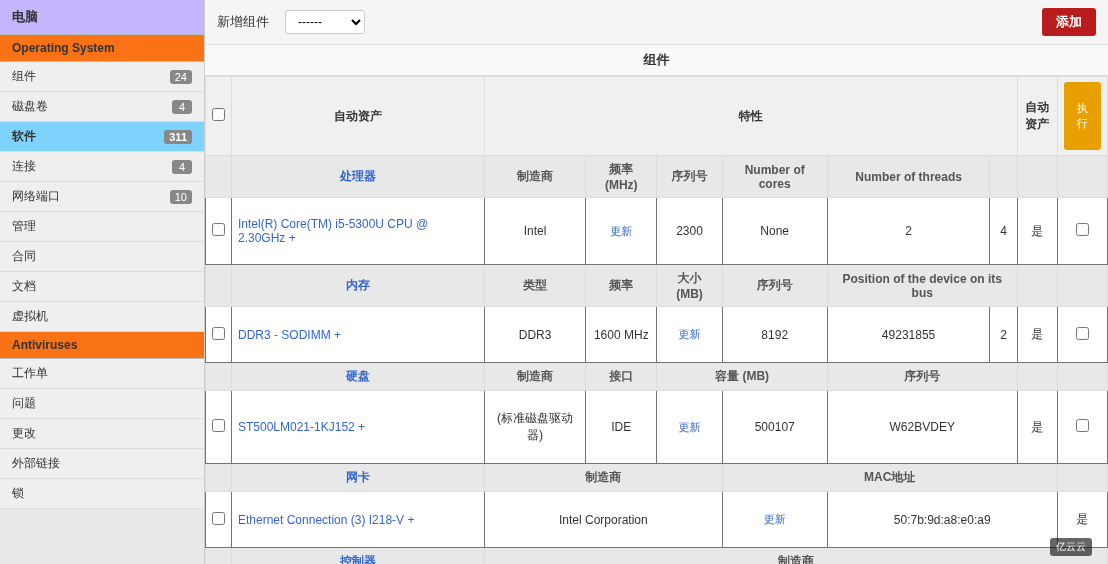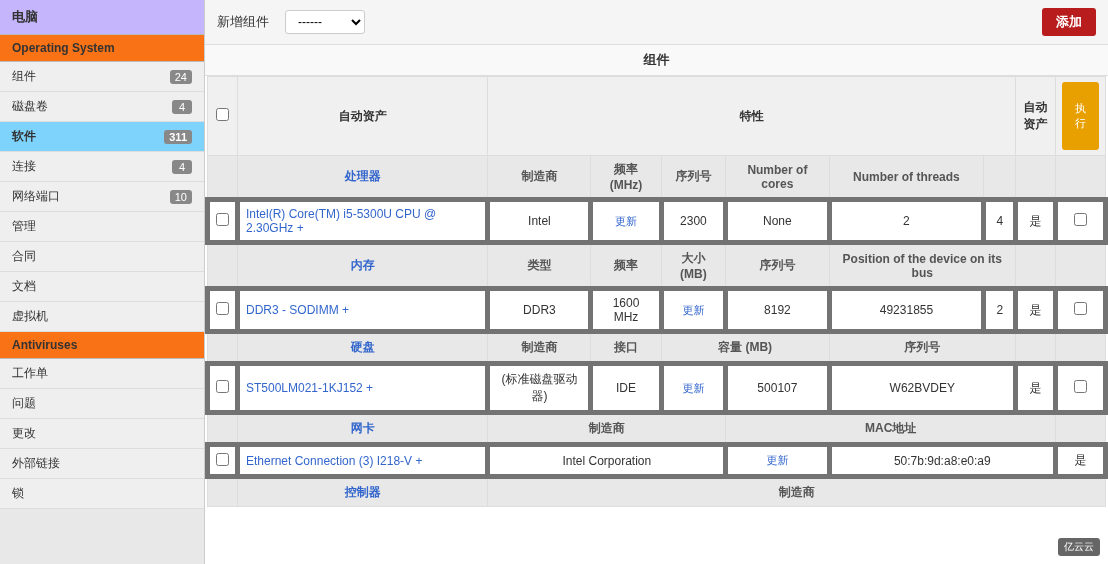--- a/index.html
+++ b/index.html
@@ -128,22 +128,22 @@
     .data-table th {
       background: #f0f0f0;
       border: 1px solid #ddd;
       padding: 5px 6px;
       text-align: center;
       color: #333;
       font-weight: bold;
       vertical-align: middle;
     }
     .data-table td {
-      border: 5px solid #737373;
-      padding: 5px 6px;
+      border: 1px solid #737373;
+      padding: 19px 6px;
       vertical-align: middle;
       text-align: center;
       color: #333;
       margin-left: 41px;
     }
     .data-table td.left { text-align: left; }
 
     .link-blue { color: #3366cc; cursor: pointer; text-decoration: none; }
     .link-update { color: #3366cc; cursor: pointer; font-size: 11px; }
 
@@ -166,21 +166,21 @@
     }
     .group-header-row th.link-th {
       color: #3366cc;
       cursor: pointer;
       text-align: center;
     }
 
     .watermark {
       position: fixed;
       bottom: 8px;
-      right: 8px;
+      right: 16px;
       background: rgba(0,0,0,0.6);
       color: white;
       font-size: 10px;
       padding: 2px 6px;
       border-radius: 3px;
       z-index: 9999;
     }
   </style>
 </head>
 <body>

